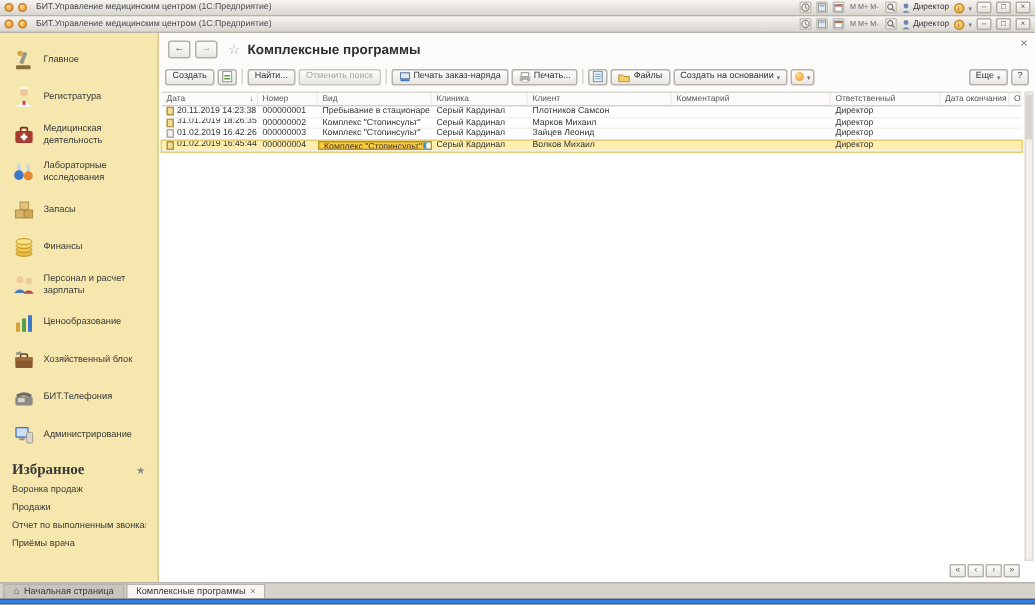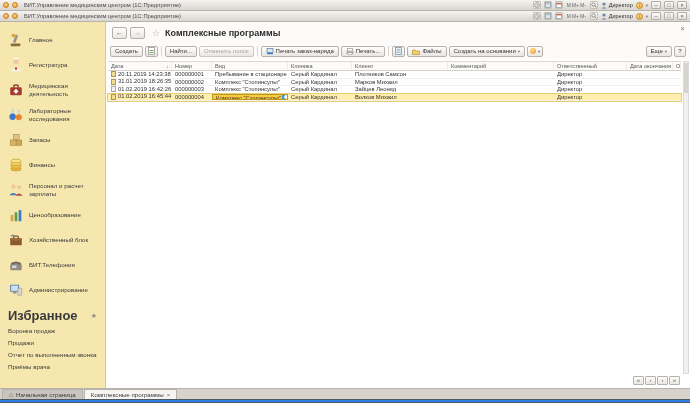--- a/index.html
+++ b/index.html
@@ -26,21 +26,21 @@
   .caret { font-size:4.5px; color:#777; }
 
   
   #sidebar { position:absolute; top:22px; left:0; width:106px; height:366px; background:#f6e7ae;
              border-right:1px solid #d9c98c; padding:5px 0 0 0; overflow:hidden; }
   .side-item { display:flex; align-items:center; gap:5px; padding:2px 4px 2px 8px; height:25px; cursor:pointer; }
   .side-item .lbl { font-size:6.2px; line-height:1.15; color:#3a3a3a; }
   .side-icon { width:16px; height:16px; flex:none; }
   #favorites { margin-top:6px; padding:0 8px; }
   .fav-head { display:flex; align-items:center; justify-content:space-between; margin-bottom:4px; }
-  .fav-head .t { font-size:13px; font-weight:bold; color:#3a3a3a; }
+  .fav-head .t { font-size:10px; font-weight:bold; color:#3a3a3a;font-family:Liberation Serif, serif; }
   .fav-star { color:#8a8a8a; font-size:7px; }
   .fav-link { font-size:6.2px; color:#3a3a3a; margin-bottom:5px; cursor:pointer; white-space:nowrap; overflow:hidden; }
 
   
   #content { position:absolute; top:22px; left:106px; right:0; height:366px; background:#fff; }
   #nav-row { position:relative; height:22px; display:flex; align-items:center; gap:3px; padding-left:6px; background:#fcfbf9; }
   .nav-btn { width:15px; height:12px; border:1px solid #b5b1aa; border-radius:2px;
              background:linear-gradient(#fefefe,#e9e6e1); font-size:7px; line-height:10px; text-align:center; color:#555; }
   .nav-btn.dim { color:#a5a19a; }
   #nav-star { font-size:9px; color:#b3afa7; margin:0 2px 0 4px; }

